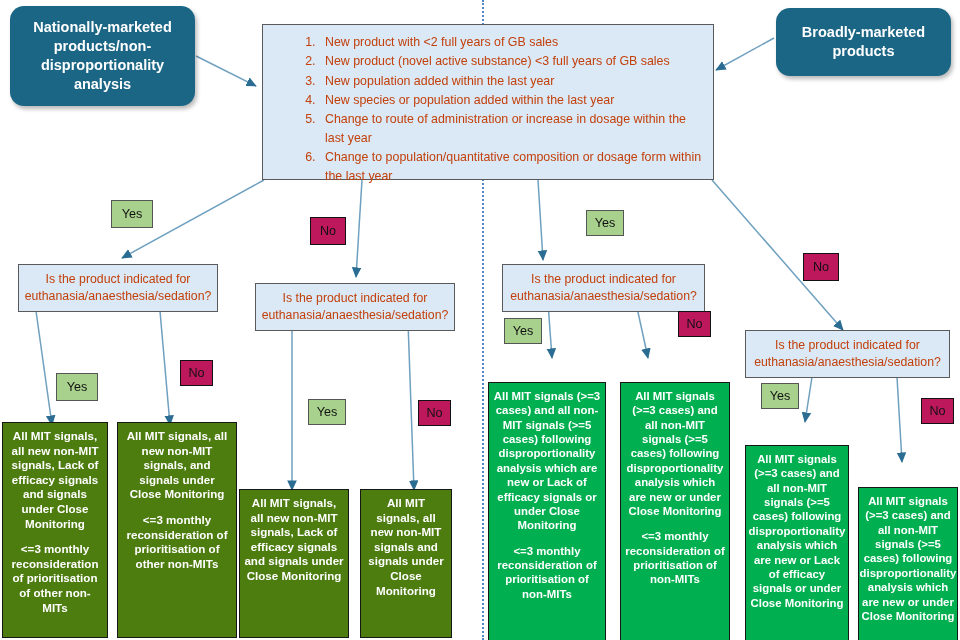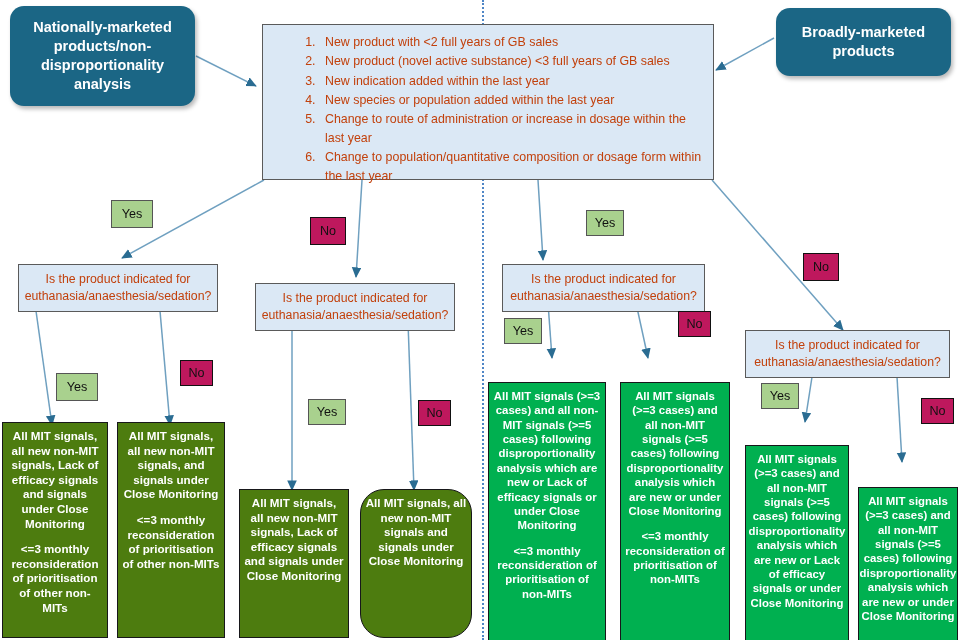--- a/index.html
+++ b/index.html
@@ -123,21 +123,21 @@
   </div>
 
   <div class="node teal" style="left:10px;top:6px;width:185px;height:100px;">
     <span>Nationally-marketed products/non-disproportionality analysis</span>
   </div>
 
   <div class="node bluebox listbox" style="left:262px;top:24px;width:452px;height:156px;">
     <ol>
       <li>New product with &lt;2 full years of GB sales</li>
       <li>New product (novel active substance) &lt;3 full years of GB sales</li>
-      <li>New indication added within the last year</li>
+      <li>New population added within the last year</li>
       <li>New species or population added within the last year</li>
       <li>Change to route of administration or increase in dosage within the last year</li>
       <li>Change to population/quantitative composition or dosage form within the last year</li>
     </ol>
   </div>
 
   <div class="node tag tag-yes" style="left:111px;top:200px;width:42px;height:28px;">
     <span>Yes</span>
   </div>
   <div class="node tag tag-no" style="left:310px;top:217px;width:36px;height:28px;">
@@ -192,30 +192,30 @@
   </div>
   <div class="node tag tag-no" style="left:921px;top:398px;width:33px;height:26px;">
     <span>No</span>
   </div>
 
   <div class="node outcome purple" style="left:2px;top:422px;width:106px;height:216px;font-size:11.6px;">
     <p>All MIT signals, all new non-MIT signals, Lack of efficacy signals and signals under Close Monitoring</p>
     <p>&lt;=3 monthly reconsideration of prioritisation of other non-MITs</p>
   </div>
 
-  <div class="node outcome purple" style="left:117px;top:422px;width:108px;height:216px;font-size:11.6px;align-items:flex-end;">
+  <div class="node outcome purple" style="left:117px;top:422px;width:120px;height:216px;font-size:11.6px;align-items:flex-end;">
     <p>All MIT signals, all new non-MIT signals, and signals under Close Monitoring</p>
     <p>&lt;=3 monthly reconsideration of prioritisation of other non-MITs</p>
   </div>
 
   <div class="node outcome purple" style="left:239px;top:489px;width:110px;height:149px;font-size:11.6px;">
     <p>All MIT signals, all new non-MIT signals, Lack of efficacy signals and signals under Close Monitoring</p>
   </div>
 
-  <div class="node outcome purple" style="left:360px;top:489px;width:112px;height:149px;font-size:11.6px;border-radius:24px;">
+  <div class="node outcome purple" style="left:360px;top:489px;width:92px;height:149px;font-size:11.6px;">
     <p>All MIT signals, all new non-MIT signals and signals under Close Monitoring</p>
   </div>
 
   <div class="node outcome green" style="left:488px;top:359px;width:118px;height:279px;font-size:11.4px;">
     <p>All MIT signals (&gt;=3 cases) and all non-MIT signals (&gt;=5 cases) following disproportionality analysis which are new or Lack of efficacy signals or under Close Monitoring</p>
     <p>&lt;=3 monthly reconsideration of prioritisation of non-MITs</p>
   </div>
 
   <div class="node outcome green" style="left:620px;top:359px;width:110px;height:279px;font-size:11.4px;">
     <p>All MIT signals (&gt;=3 cases) and all non-MIT signals (&gt;=5 cases) following disproportionality analysis which are new or under Close Monitoring</p>

